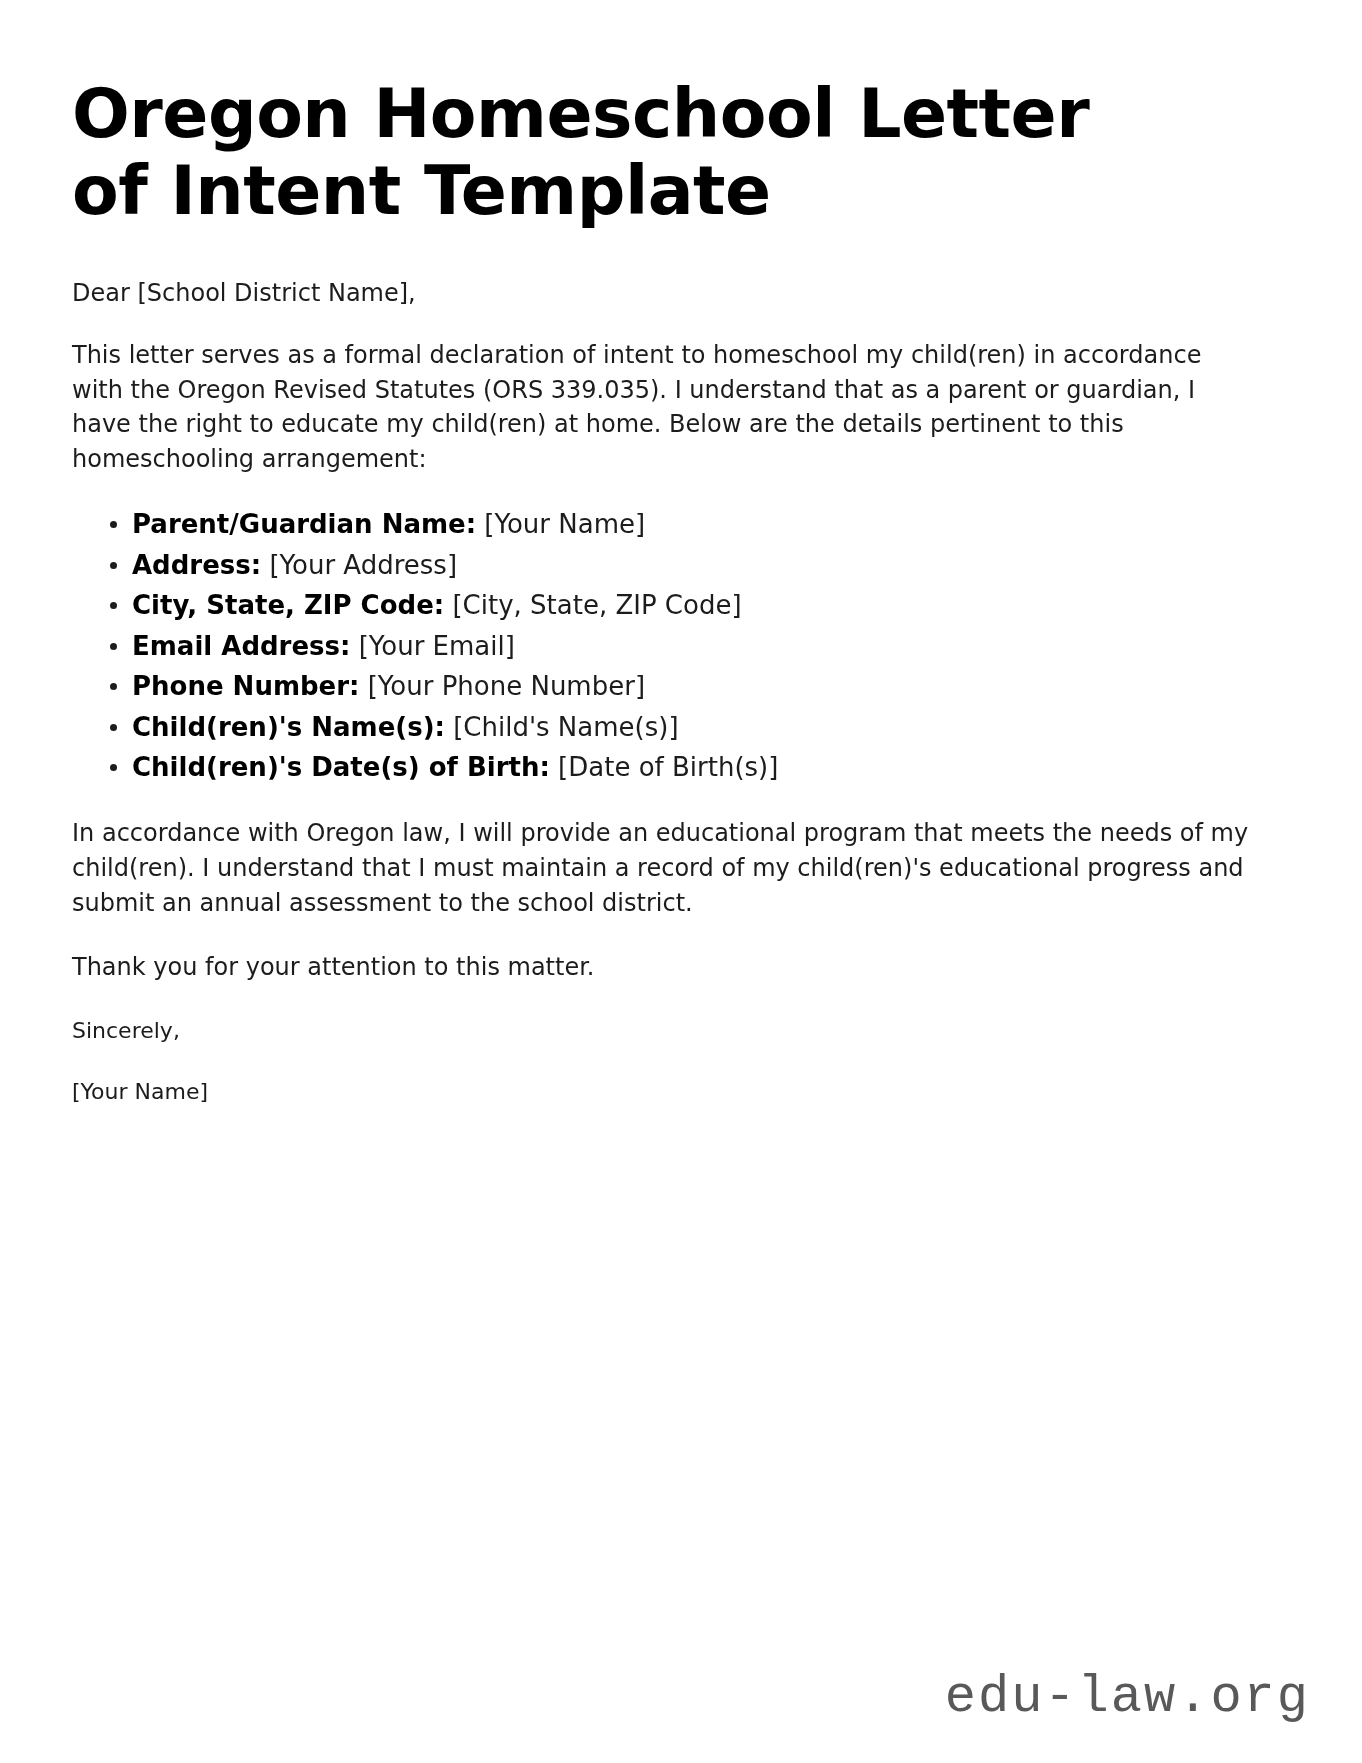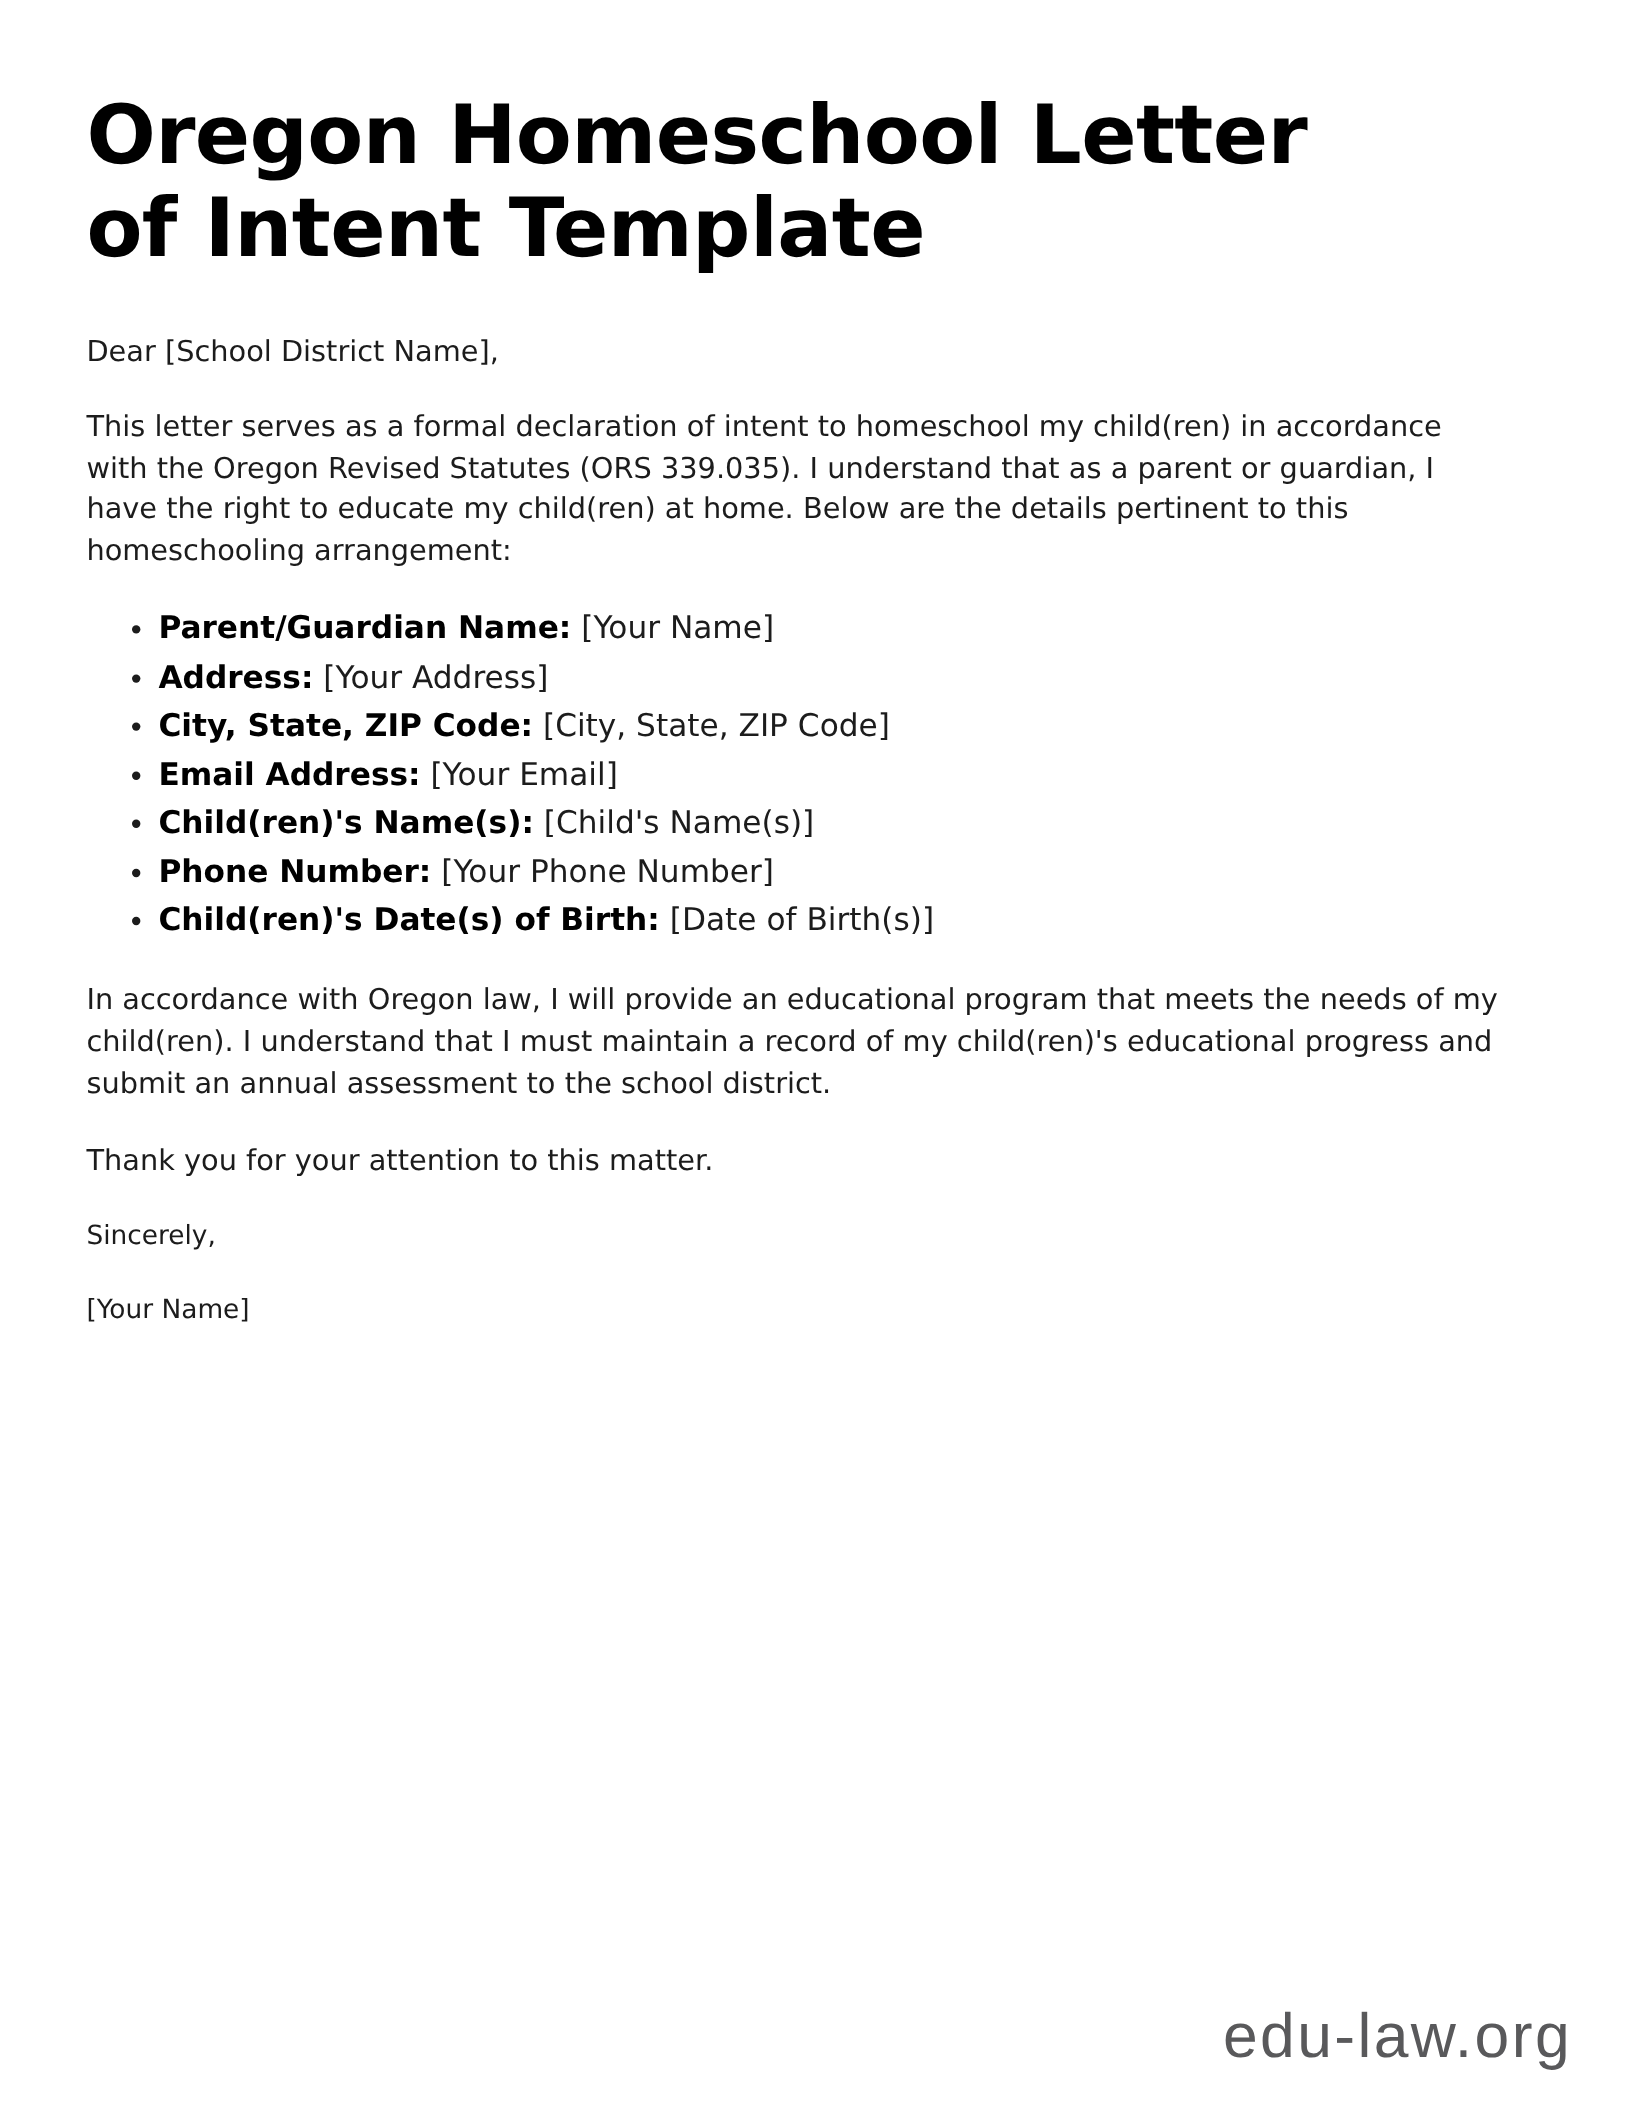--- a/index.html
+++ b/index.html
@@ -77,21 +77,21 @@
   .sig-line {
     font-size: 22px;
     line-height: 1.44;
     color: #1c1c1c;
     margin: 0 0 30px 0;
   }
   .watermark {
     position: absolute;
     right: 52px;
     bottom: 36px;
-    font-family: Liberation Sans, sans-serif;
+    font-family: Liberation Mono, monospace;
     font-size: 52px;
     letter-spacing: 2px;
     color: #59595b;
     white-space: nowrap;
     text-align: right;
   }
 </style>
 </head>
 <body>
 
@@ -114,26 +114,26 @@
     </li>
     <li>
       <span class="bullet-label">City, State, ZIP Code:</span>
       <span class="bullet-value">[City, State, ZIP Code]</span>
     </li>
     <li>
       <span class="bullet-label">Email Address:</span>
       <span class="bullet-value">[Your Email]</span>
     </li>
     <li>
+      <span class="bullet-label">Phone Number:</span>
+      <span class="bullet-value">[Your Phone Number]</span>
+    </li>
+    <li>
       <span class="bullet-label">Child(ren)'s Name(s):</span>
       <span class="bullet-value">[Child's Name(s)]</span>
-    </li>
-    <li>
-      <span class="bullet-label">Phone Number:</span>
-      <span class="bullet-value">[Your Phone Number]</span>
     </li>
     <li>
       <span class="bullet-label">Child(ren)'s Date(s) of Birth:</span>
       <span class="bullet-value">[Date of Birth(s)]</span>
     </li>
   </ul>
 
   <p class="para">In accordance with Oregon law, I will provide an educational program that meets the needs of my child(ren). I understand that I must maintain a record of my child(ren)'s educational progress and submit an annual assessment to the school district.</p>
 
 

